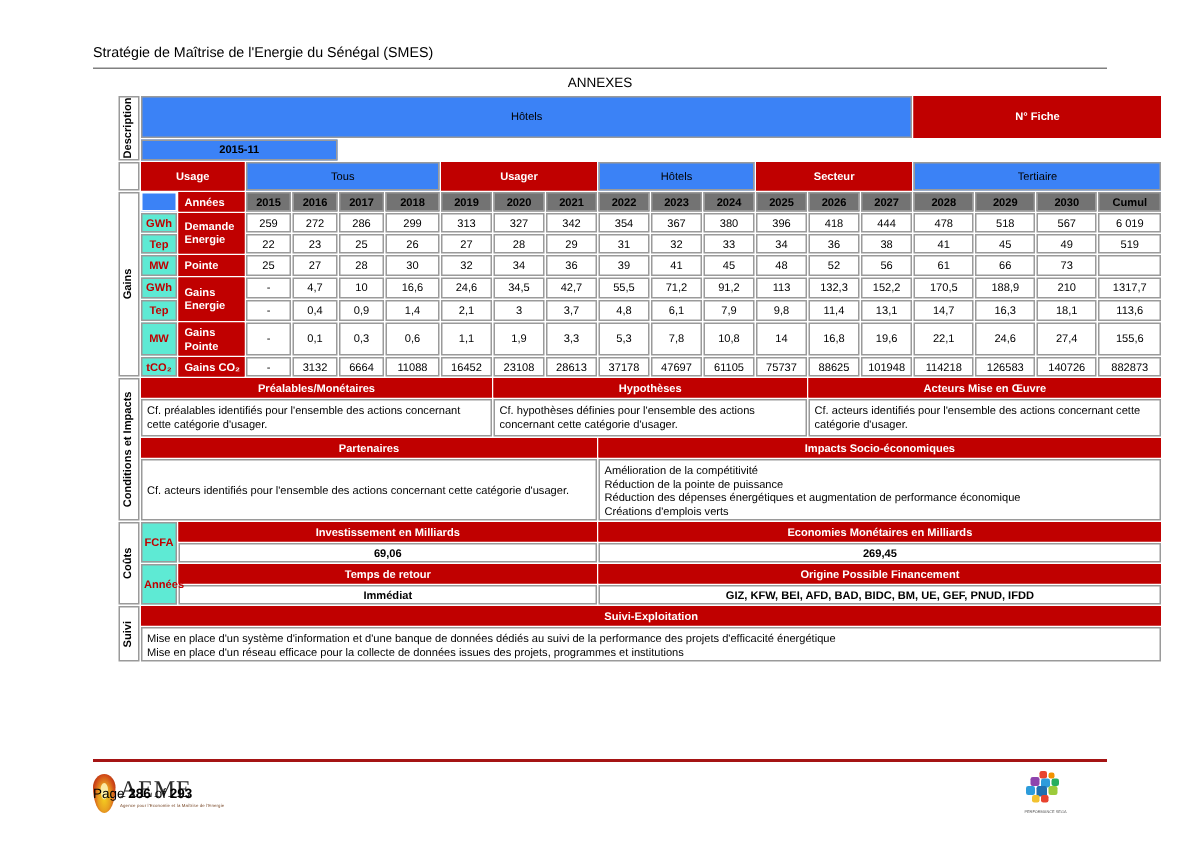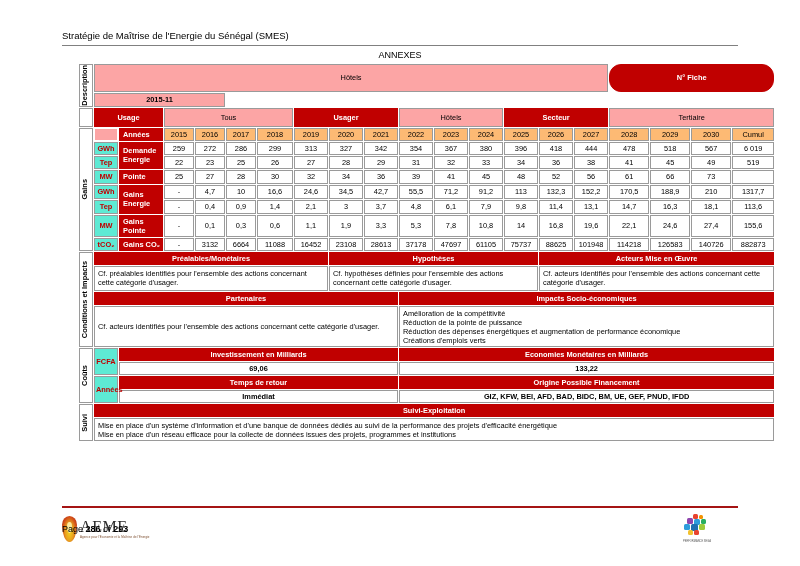--- a/index.html
+++ b/index.html
@@ -66,24 +66,24 @@
     color: #fff;
     font-weight: bold;
     border-color: #C00000;
   }
   td.redtext {
     color: #C00000;
     font-weight: bold;
     background: #5eead4;
   }
   td.pink {
-    background: #fdba74;
-    font-weight: normal;
-  }
-  td.plain { background:#fca5a5; }
+    background: #737373;
+    font-weight: bold;
+  }
+  td.plain { background:#3b82f6; }
   td.bold { font-weight: bold; }
   td.left {
     text-align: left;
     padding-left: 3px;
     padding-right: 3px;
   }
   td.lbl {
     background: #C00000;
     color: #fff;
     font-weight: bold;
@@ -209,21 +209,21 @@
           <col style="width:40px">
         <col style="width:42px">
       </colgroup>
 
       <tbody>
           <tr>
         <td class="spine" rowspan="2">
           <span class="vert">Description</span>
         </td>
         <td colspan="15" class="plain" style="height:26px;">Hôtels</td>
-        <td colspan="4" class="red" style="height:11px;border-radius:12px;">N° Fiche</td>
+        <td colspan="4" class="red" style="height:11px;">N° Fiche</td>
       </tr>
       <tr>
         <td colspan="4" class="plain bold" style="height:13px;">2015-11</td>
       </tr>
 
       <tr>
         <td class="spine"></td>
         <td colspan="2" class="red" style="height:19px;">Usage</td>
         <td colspan="4" class="plain">Tous</td>
         <td colspan="3" class="red">Usager</td>
@@ -439,21 +439,21 @@
       <tr>
         <td class="spine" rowspan="4">
           <span class="vert">Coûts</span>
         </td>
         <td rowspan="2" class="redtext">FCFA</td>
         <td colspan="8" class="red" style="height:11px">Investissement en Milliards</td>
         <td colspan="10" class="red">Economies Monétaires en Milliards</td>
       </tr>
       <tr>
         <td colspan="8" class="bold" style="height:13px">69,06</td>
-        <td colspan="10" class="bold">133,22</td>
+        <td colspan="10" class="bold">269,45</td>
       </tr>
       <tr>
         <td rowspan="2" class="redtext">Années</td>
         <td colspan="8" class="red" style="height:11px">Temps de retour</td>
         <td colspan="10" class="red">Origine Possible Financement</td>
       </tr>
       <tr>
         <td colspan="8" class="bold" style="height:13px">Immédiat</td>
         <td colspan="10" class="bold">GIZ, KFW, BEI, AFD, BAD, BIDC, BM, UE, GEF, PNUD, IFDD</td>
       </tr>

